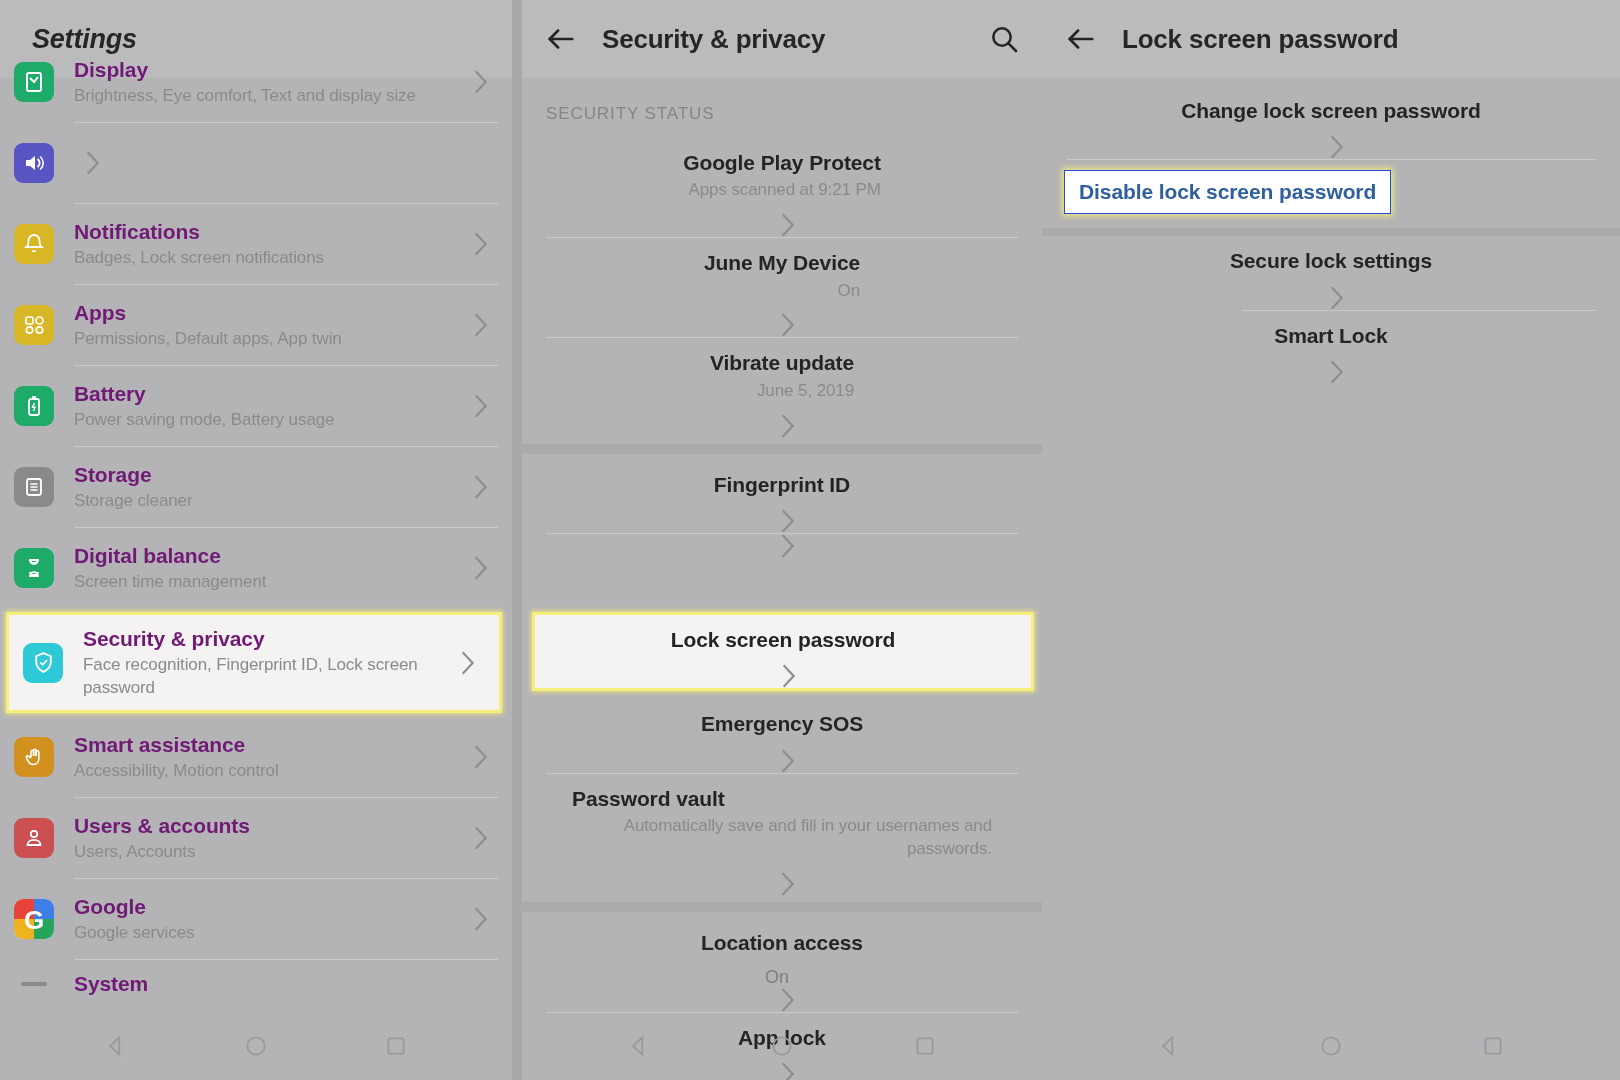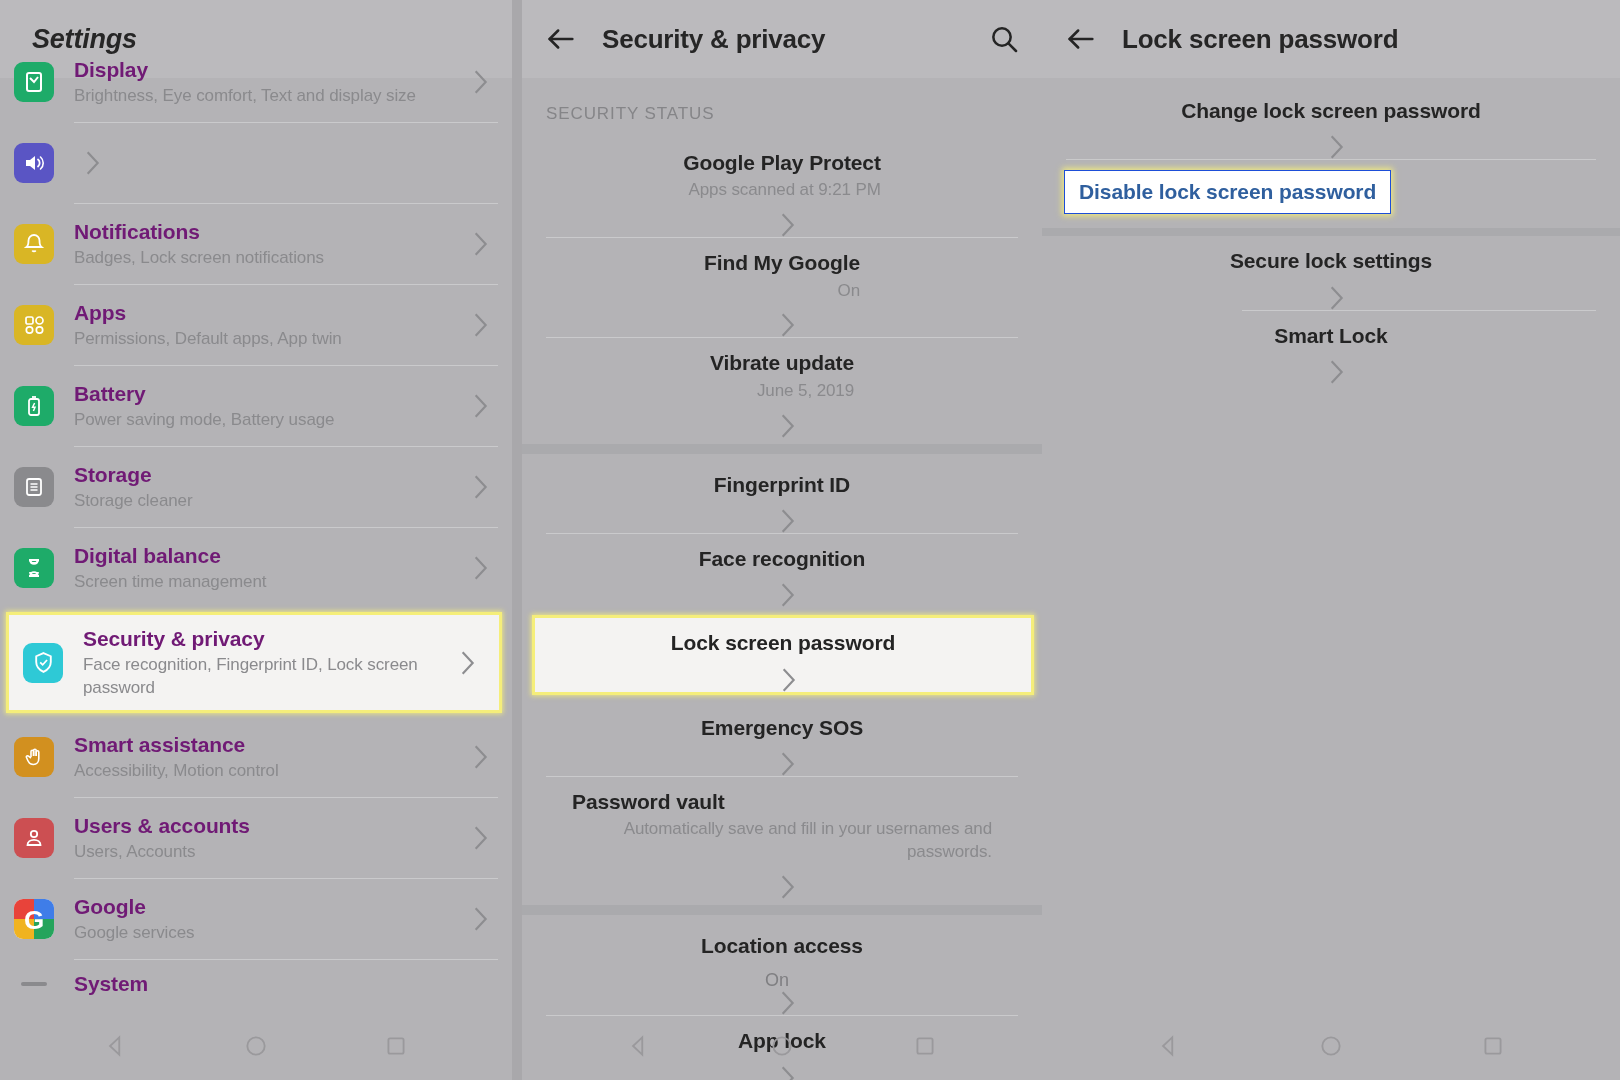--- a/index.html
+++ b/index.html
@@ -458,21 +458,21 @@
           <span class="p-sub" style="display:block">Apps scanned at 9:21 PM</span>
         </span>
         <svg class="chev" viewBox="0 0 10 18" fill="none" stroke="currentColor" stroke-width="1.6">
             <path d="M1 1 L8.5 9 L1 17"></path>
           </svg>
       </div>
       <div class="p-divider"></div>
 
       <div class="p-row">
         <span class="p-text">
-          <span class="p-title" style="display:block">Find My Google</span>
+          <span class="p-title" style="display:block">June My Device</span>
           <span class="p-sub" style="display:block">On</span>
         </span>
         <svg class="chev" viewBox="0 0 10 18" fill="none" stroke="currentColor" stroke-width="1.6">
             <path d="M1 1 L8.5 9 L1 17"></path>
           </svg>
       </div>
       <div class="p-divider"></div>
 
       <div class="p-row">
         <span class="p-text">
@@ -490,23 +490,20 @@
         <span class="p-text">
           <span class="p-title" style="display:block">Fingerprint ID</span>
         </span>
         <svg class="chev" viewBox="0 0 10 18" fill="none" stroke="currentColor" stroke-width="1.6">
             <path d="M1 1 L8.5 9 L1 17"></path>
           </svg>
       </div>
       <div class="p-divider"></div>
 
       <div class="p-row">
-        <span class="p-text">
-          <span class="p-title" style="display:block">Face recognition</span>
-        </span>
         <svg class="chev" viewBox="0 0 10 18" fill="none" stroke="currentColor" stroke-width="1.6">
             <path d="M1 1 L8.5 9 L1 17"></path>
           </svg>
       </div>
 
       <div class="p-row hl" style="margin:8px 8px 8px 10px;min-height:68px">
         <span class="p-text">
           <span class="p-title" style="display:block">Lock screen password</span>
         </span>
         <svg class="chev" viewBox="0 0 10 18" fill="none" stroke="currentColor" stroke-width="1.6">

